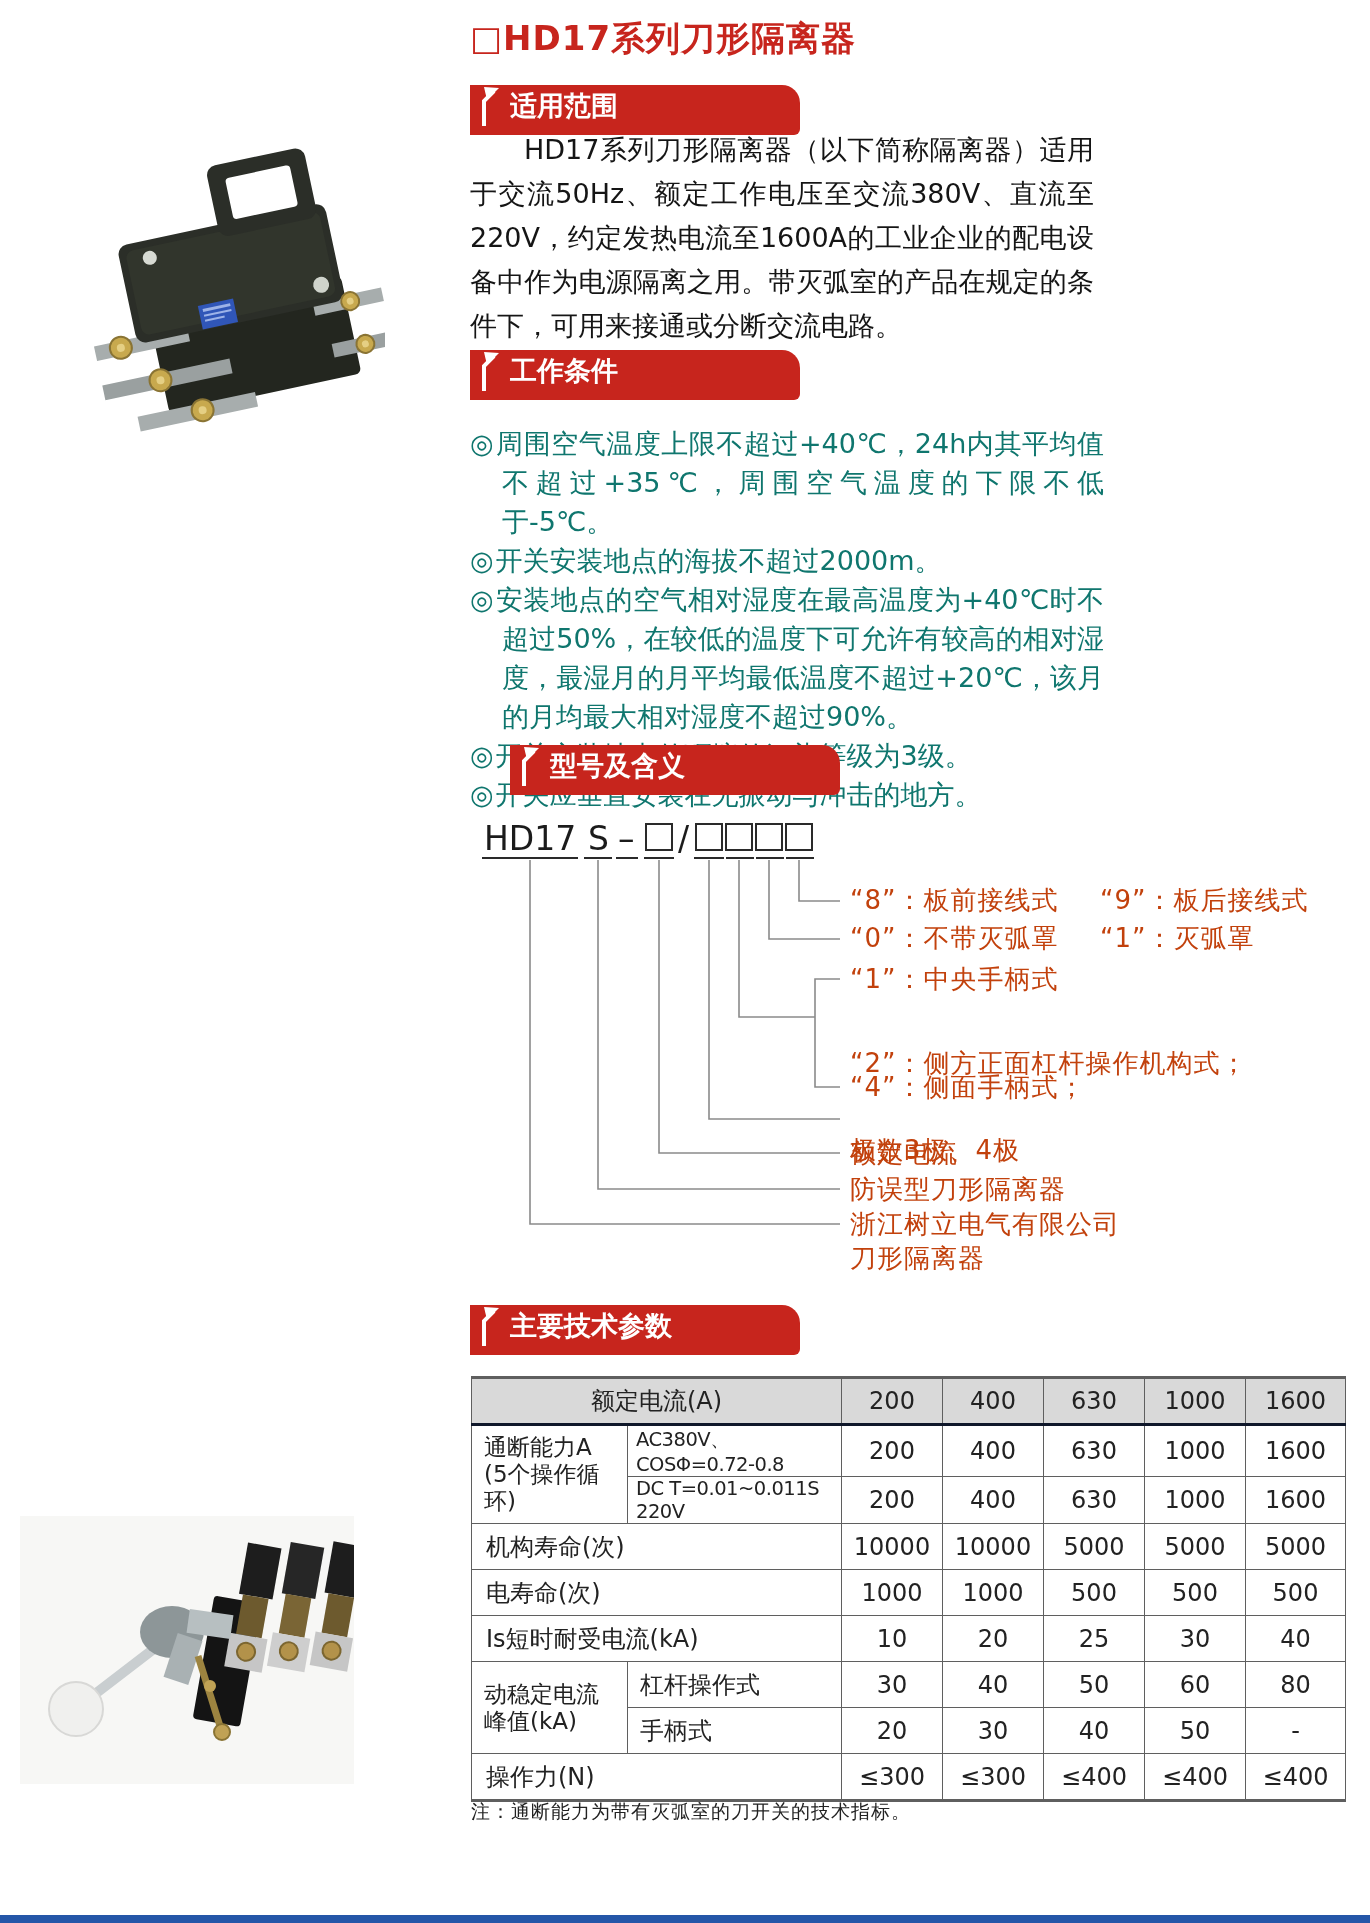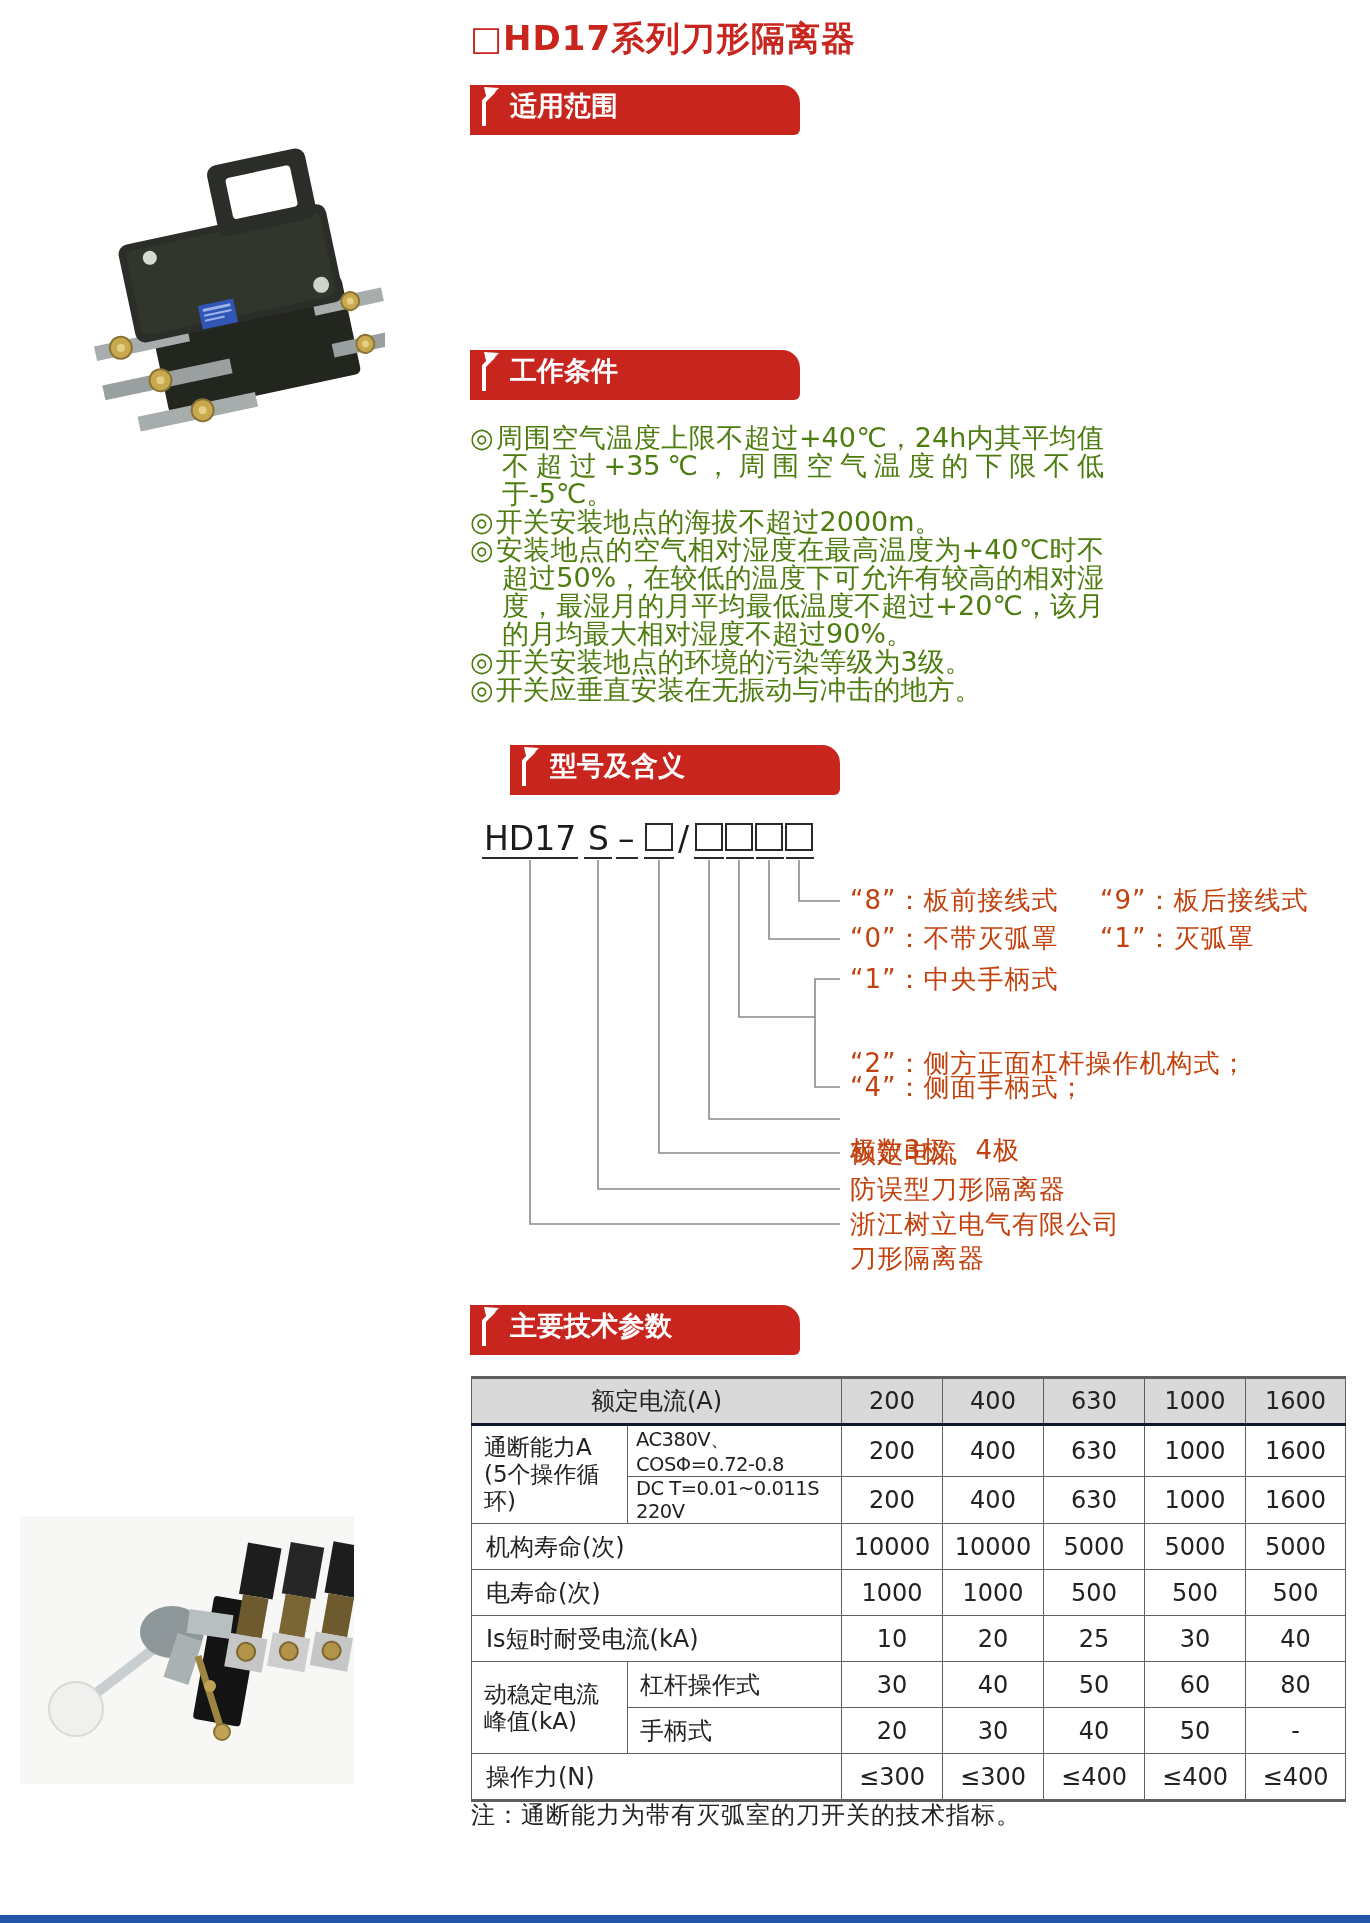--- a/index.html
+++ b/index.html
@@ -9,38 +9,38 @@
   
   .doc-title{left:470px;top:16px;font-size:34px;font-weight:bold;color:#c7251d;letter-spacing:1px;white-space:nowrap;}
   
   .banner{left:470px;width:330px;height:50px;background:#c7251d;border-radius:0 18px 6px 0;
           color:#fff;font-size:27px;font-weight:bold;line-height:41px;padding-left:40px;
           box-sizing:border-box;white-space:nowrap;}
   .banner .arrow{position:absolute;left:5px;top:1px;}
   
   .para{left:470px;top:128px;width:624px;font-size:27px;line-height:44px;text-align:justify;text-indent:54px;color:#151515;}
   
-  .cond-list{left:470px;top:424px;width:634px;font-size:27px;line-height:28px;color:#4d7c0f;}
+  .cond-list{left:470px;top:424px;width:634px;font-size:27px;line-height:39px;color:#0f766e;}
   .cond-list .li{padding-left:32px;text-indent:-32px;text-align:justify;}
   .bul{margin-right:2px;}
   
   .diagram{left:470px;top:808px;width:890px;height:480px;}
   .diagram svg{position:absolute;left:0;top:0;}
   .lg{position:absolute;font-size:26px;line-height:32px;color:#c2410c;white-space:nowrap;letter-spacing:1px;}
   
   .spec-table{left:471px;top:1376px;border-collapse:collapse;table-layout:fixed;width:874px;
               font-size:24px;color:#222;}
   .spec-table td{border:1.5px solid #5f5f5f;text-align:center;padding:0;height:45px;overflow:hidden;}
   .spec-table{border-top:3px solid #5f5f5f;border-bottom:3px solid #5f5f5f;}
   .spec-table tr.thead td{background:#d9d9d9;border-bottom:3px solid #0f172a;height:44px;}
   .spec-table td.lab{text-align:left;padding-left:14px;}
   .spec-table td.grp{text-align:left;padding-left:12px;font-size:23px;line-height:27px;}
   .spec-table td.sub{text-align:left;padding-left:12px;}
   .spec-table td.cond{text-align:left;padding-left:8px;font-size:19.5px;letter-spacing:-0.5px;}
-  .note{left:471px;top:1799px;font-size:24px;color:#222;letter-spacing:1px;}
+  .note{left:471px;top:1799px;font-size:19px;color:#222;letter-spacing:1px;}
   .footer-bar{left:0;top:1915px;width:1370px;height:8px;background:#2456a8;}
   .photo{overflow:hidden;}
 </style>
 </head>
 <body>
 
 <div class="page">
 
   <div class="abs photo" style="left:85px;top:148px;width:300px;height:300px;">
     <svg width="300" height="300" viewBox="0 0 300 300">
@@ -81,20 +81,21 @@
 
   <div class="abs doc-title">□HD17系列刀形隔离器</div>
 
   <div class="abs banner" style="top:85px;">
     <svg class="arrow" width="28" height="40" viewBox="0 0 28 40">
       <polyline points="9,40 9,15 19,5" fill="none" stroke="#fff" stroke-width="4"></polyline>
       <polygon points="12,14 24,2 9,1" fill="#fff"></polygon>
     </svg>
     <span>适用范围</span>
   </div>
+  <div class="abs para">HD17系列刀形隔离器（以下简称隔离器）适用于交流50Hz、额定工作电压至交流380V、直流至220V，约定发热电流至1600A的工业企业的配电设备中作为电源隔离之用。带灭弧室的产品在规定的条件下，可用来接通或分断交流电路。</div>
 
   <div class="abs banner" style="top:350px;">
     <svg class="arrow" width="28" height="40" viewBox="0 0 28 40">
       <polyline points="9,40 9,15 19,5" fill="none" stroke="#fff" stroke-width="4"></polyline>
       <polygon points="12,14 24,2 9,1" fill="#fff"></polygon>
     </svg>
     <span>工作条件</span>
   </div>
   <div class="abs cond-list">
     <div class="li"><span class="bul">◎</span><span>周围空气温度上限不超过+40℃，24h内其平均值不超过+35℃，周围空气温度的下限不低于-5℃。</span></div>

